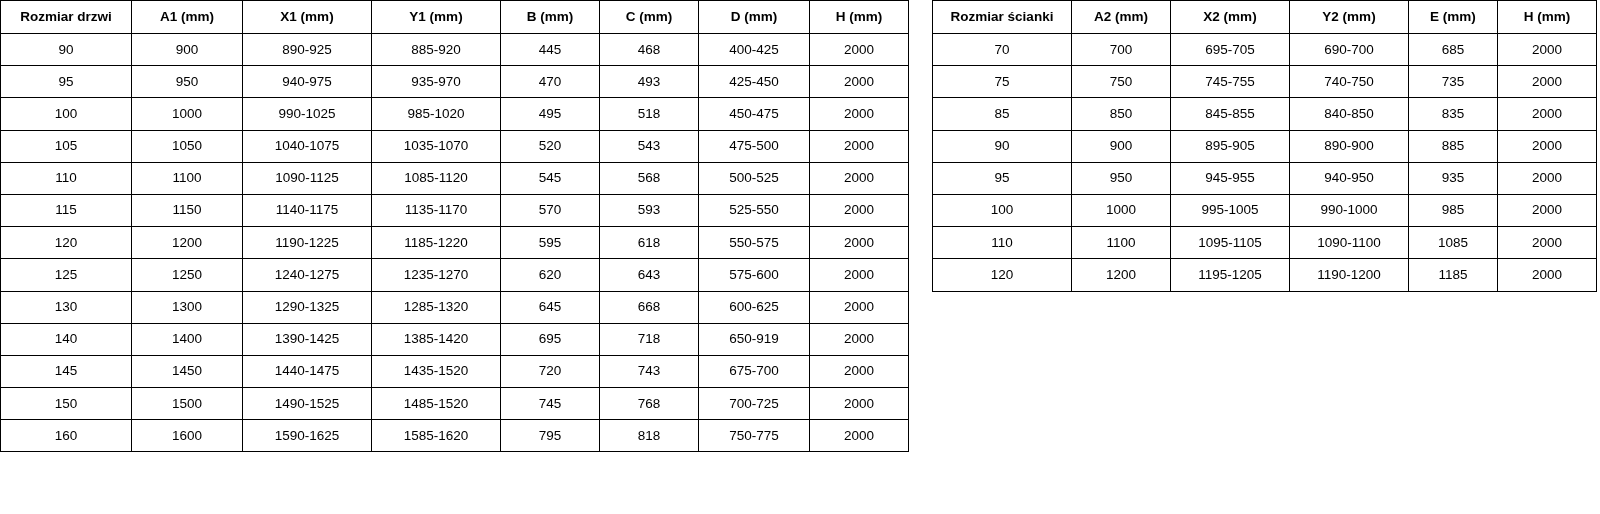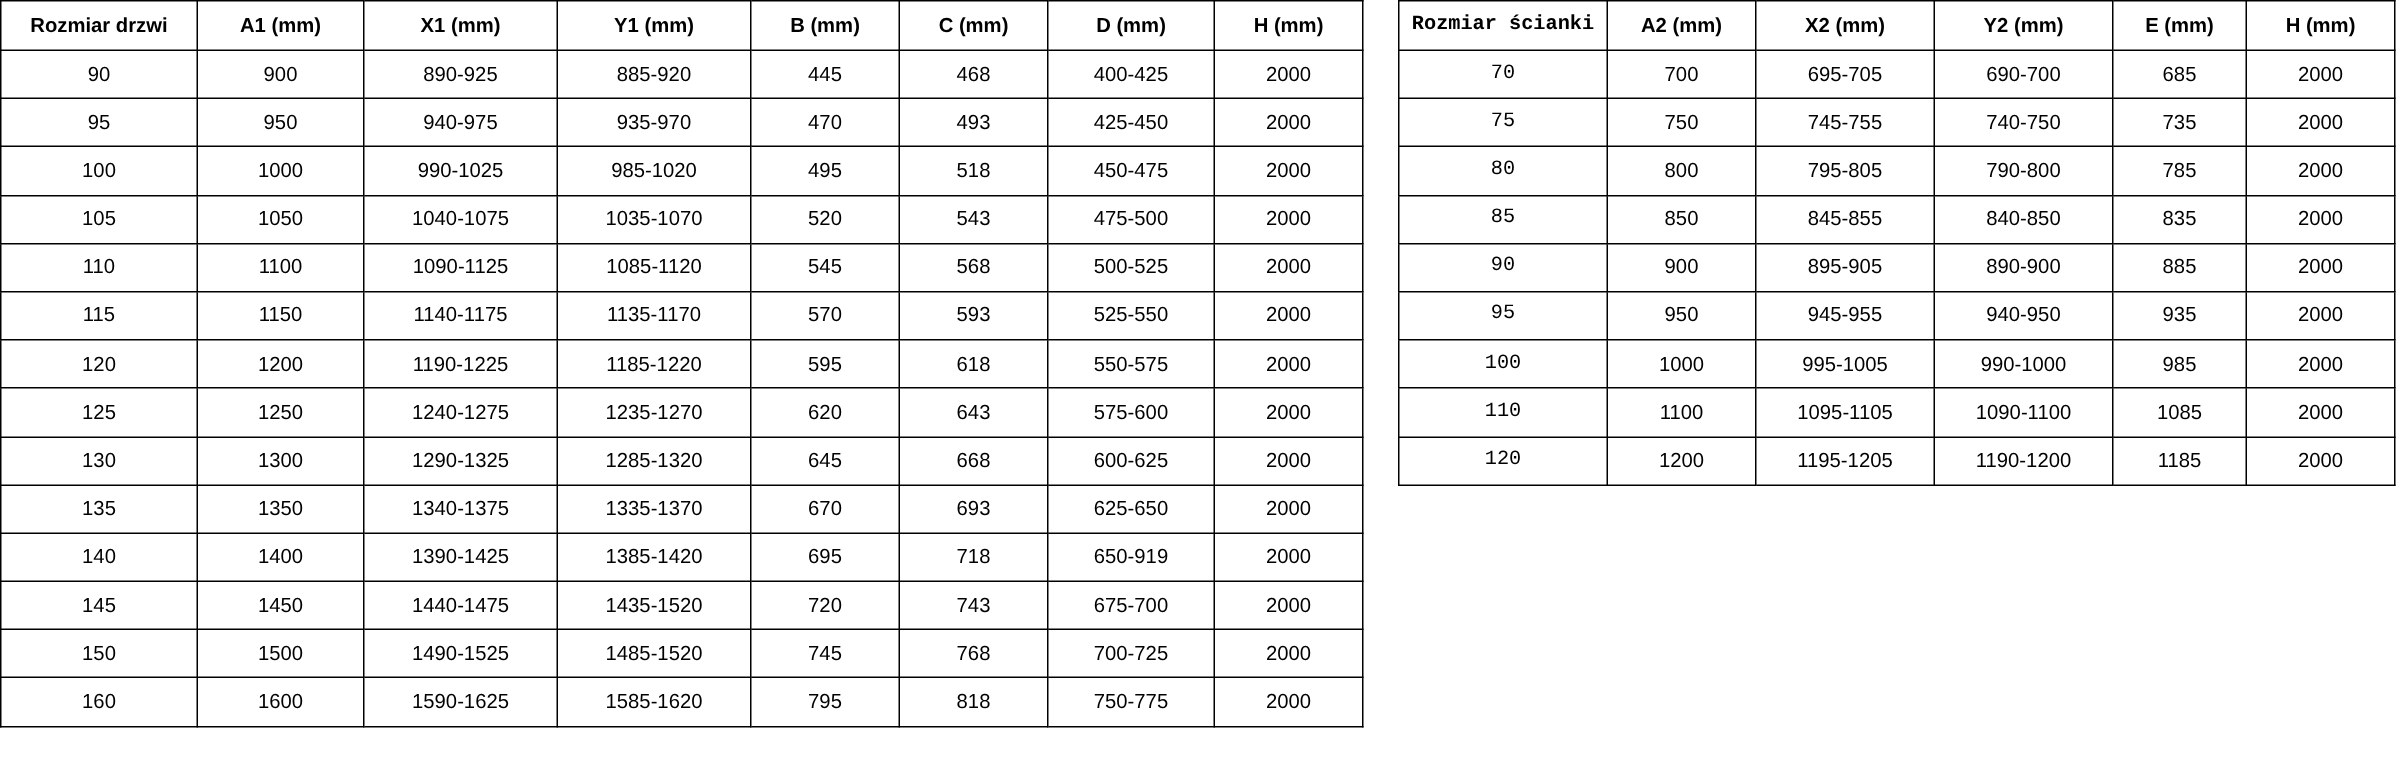--- a/index.html
+++ b/index.html
@@ -54,21 +54,21 @@
   #doors-table th:nth-child(1), #doors-table td:nth-child(1) { width: 130px; }
   #doors-table th:nth-child(2), #doors-table td:nth-child(2) { width: 110px; }
   #doors-table th:nth-child(3), #doors-table td:nth-child(3) { width: 128px; }
   #doors-table th:nth-child(4), #doors-table td:nth-child(4) { width: 128px; }
   #doors-table th:nth-child(5), #doors-table td:nth-child(5) { width: 98px; }
   #doors-table th:nth-child(6), #doors-table td:nth-child(6) { width: 98px; }
   #doors-table th:nth-child(7), #doors-table td:nth-child(7) { width: 110px; border-radius: 15px; }
   #doors-table th:nth-child(8), #doors-table td:nth-child(8) { width: 98px; }
 
   
-  #walls-table th:nth-child(1), #walls-table td:nth-child(1) { width: 138px; font-family: Liberation Mono, monospace; }
+  #walls-table th:nth-child(1), #walls-table td:nth-child(1) { width: 138px; }
   #walls-table th:nth-child(2), #walls-table td:nth-child(2) { width: 98px; }
   #walls-table th:nth-child(3), #walls-table td:nth-child(3) { width: 118px; }
   #walls-table th:nth-child(4), #walls-table td:nth-child(4) { width: 118px; }
   #walls-table th:nth-child(5), #walls-table td:nth-child(5) { width: 88px; }
   #walls-table th:nth-child(6), #walls-table td:nth-child(6) { width: 98px; }
 </style>
 </head>
 <body>
 
 <div class="page">
@@ -172,30 +172,20 @@
           <td>130</td>
           <td>1300</td>
           <td>1290-1325</td>
           <td>1285-1320</td>
           <td>645</td>
           <td>668</td>
           <td>600-625</td>
           <td>2000</td>
         </tr>
         <tr>
-          <td>135</td>
-          <td>1350</td>
-          <td>1340-1375</td>
-          <td>1335-1370</td>
-          <td>670</td>
-          <td>693</td>
-          <td>625-650</td>
-          <td>2000</td>
-        </tr>
-        <tr>
           <td>140</td>
           <td>1400</td>
           <td>1390-1425</td>
           <td>1385-1420</td>
           <td>695</td>
           <td>718</td>
           <td>650-919</td>
           <td>2000</td>
         </tr>
         <tr>
@@ -255,28 +245,20 @@
         </tr>
         <tr>
           <td>75</td>
           <td>750</td>
           <td>745-755</td>
           <td>740-750</td>
           <td>735</td>
           <td>2000</td>
         </tr>
         <tr>
-          <td>80</td>
-          <td>800</td>
-          <td>795-805</td>
-          <td>790-800</td>
-          <td>785</td>
-          <td>2000</td>
-        </tr>
-        <tr>
           <td>85</td>
           <td>850</td>
           <td>845-855</td>
           <td>840-850</td>
           <td>835</td>
           <td>2000</td>
         </tr>
         <tr>
           <td>90</td>
           <td>900</td>

